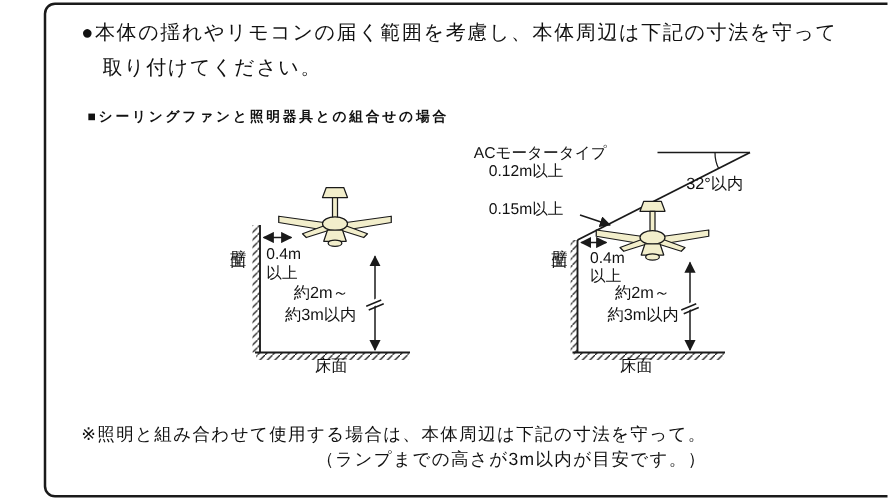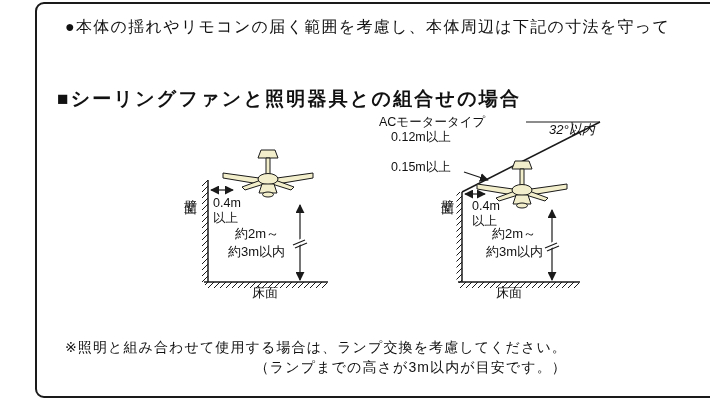--- a/index.html
+++ b/index.html
@@ -6,37 +6,38 @@
   .page{
     position:relative;width:710px;height:400px;background:#fff;overflow:hidden;
     font-family:"Liberation Sans","DejaVu Sans",sans-serif;color:#111;margin-left:32px;
   }
   .frame{
     position:absolute;left:3px;top:2px;right:3px;bottom:2px;
     border:2.5px solid #1a1a1a;border-radius:9px;pointer-events:none;
   }
   .intro{position:absolute;left:33px;top:13px;font-size:16px;letter-spacing:1.3px;line-height:1.72;}
   .intro .l2{margin-left:17px;}
-  .heading{position:absolute;left:25px;top:86px;font-size:19px;font-weight:bold;letter-spacing:2.2px;}
+  .heading{position:absolute;left:38px;top:86px;font-size:11px;font-weight:bold;letter-spacing:2.2px;}
   .note{position:absolute;left:33px;top:337px;font-size:14px;letter-spacing:1.1px;line-height:1.45;}
   .note .l2{margin-left:14px;text-align:right;}
   .diagram{position:absolute;left:0;top:110px;width:710px;height:212px;}
   .diagram svg{position:absolute;left:0;top:0;}
   .lbl{position:absolute;font-size:12.5px;white-space:nowrap;line-height:1;color:#111;}
   .lbl.big{font-size:13px;}
   .lbl.vert{writing-mode:vertical-rl;letter-spacing:3px;font-size:13px;}
 </style>
 </head>
 <body>
 
 <div class="page">
   <div class="frame"></div>
 
   <div class="intro">
     <div><span>●</span><span>本体の揺れやリモコンの届く範囲を考慮し、本体周辺は下記の寸法を守って</span></div>
+    <div class="l2">取り付けてください。</div>
   </div>
 
   <div class="heading">
     <span>■</span><span>シーリングファンと照明器具との組合せの場合</span>
   </div>
 
   <div class="diagram">
     <svg width="710" height="212" viewBox="0 0 710 212">
       <defs>
         <marker id="arr" viewBox="0 0 10 10" refX="9" refY="5" markerWidth="7.5" markerHeight="7.5" orient="auto-start-reverse">
@@ -92,26 +93,26 @@
     <div class="lbl vert" style="left:152px;top:79px;">壁面</div>
     <div class="lbl" style="left:181px;top:87px;">0.4m</div>
     <div class="lbl" style="left:181px;top:102px;">以上</div>
     <div class="lbl big" style="left:203px;top:117px;">約2m～</div>
     <div class="lbl big" style="left:196px;top:135px;">約3m以内</div>
     <div class="lbl big" style="left:220px;top:176px;">床面</div>
 
     <div class="lbl" style="left:347px;top:6px;">ACモータータイプ</div>
     <div class="lbl" style="left:359px;top:21px;">0.12m以上</div>
     <div class="lbl" style="left:359px;top:51px;text-align:right;">0.15m以上</div>
-    <div class="lbl big" style="left:517px;top:13px;font-style:italic;">32°以内</div>
+    <div class="lbl big" style="left:517px;top:30px;">32°以内</div>
     <div class="lbl vert" style="left:409px;top:79px;">壁面</div>
     <div class="lbl" style="left:440px;top:90px;">0.4m</div>
     <div class="lbl" style="left:440px;top:105px;">以上</div>
     <div class="lbl big" style="left:460px;top:117px;">約2m～</div>
     <div class="lbl big" style="left:454px;top:135px;">約3m以内</div>
     <div class="lbl big" style="left:464px;top:176px;">床面</div>
   </div>
 
   <div class="note">
-    <div>※照明と組み合わせて使用する場合は、ランプ交換を考慮してください。</div>
+    <div>※照明と組み合わせて使用する場合は、本体周辺は下記の寸法を守って。</div>
     <div class="l2">（ランプまでの高さが3m以内が目安です。）</div>
   </div>
 </div>
 
 </body></html>

